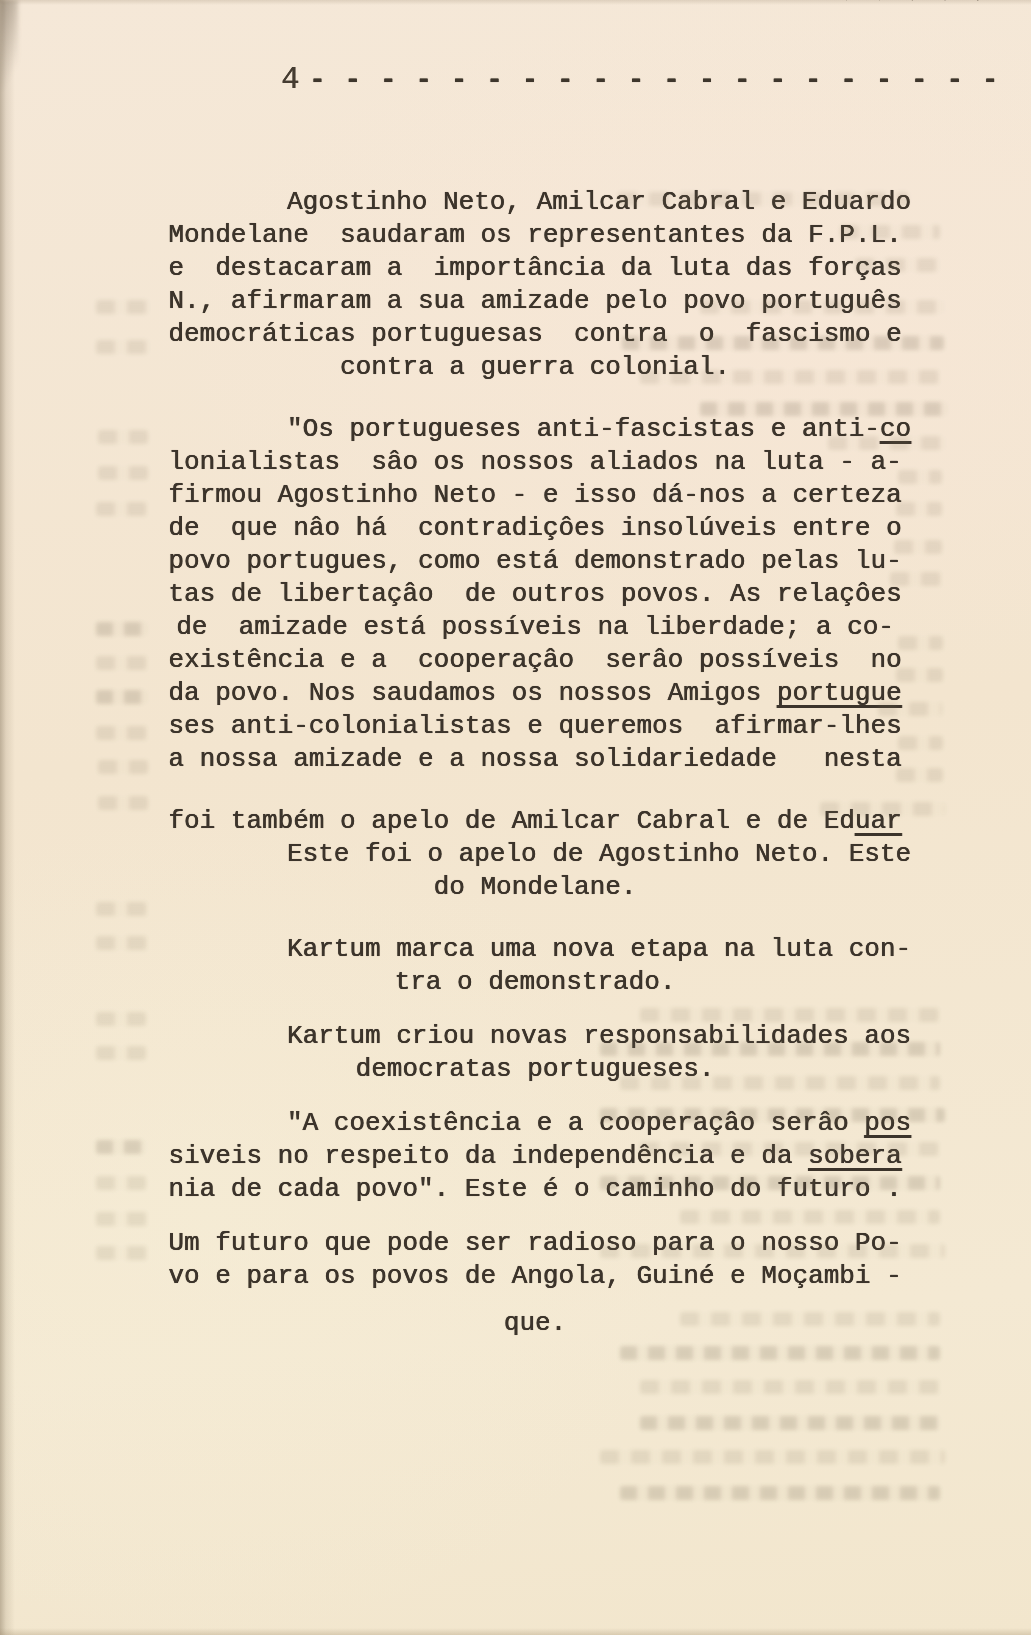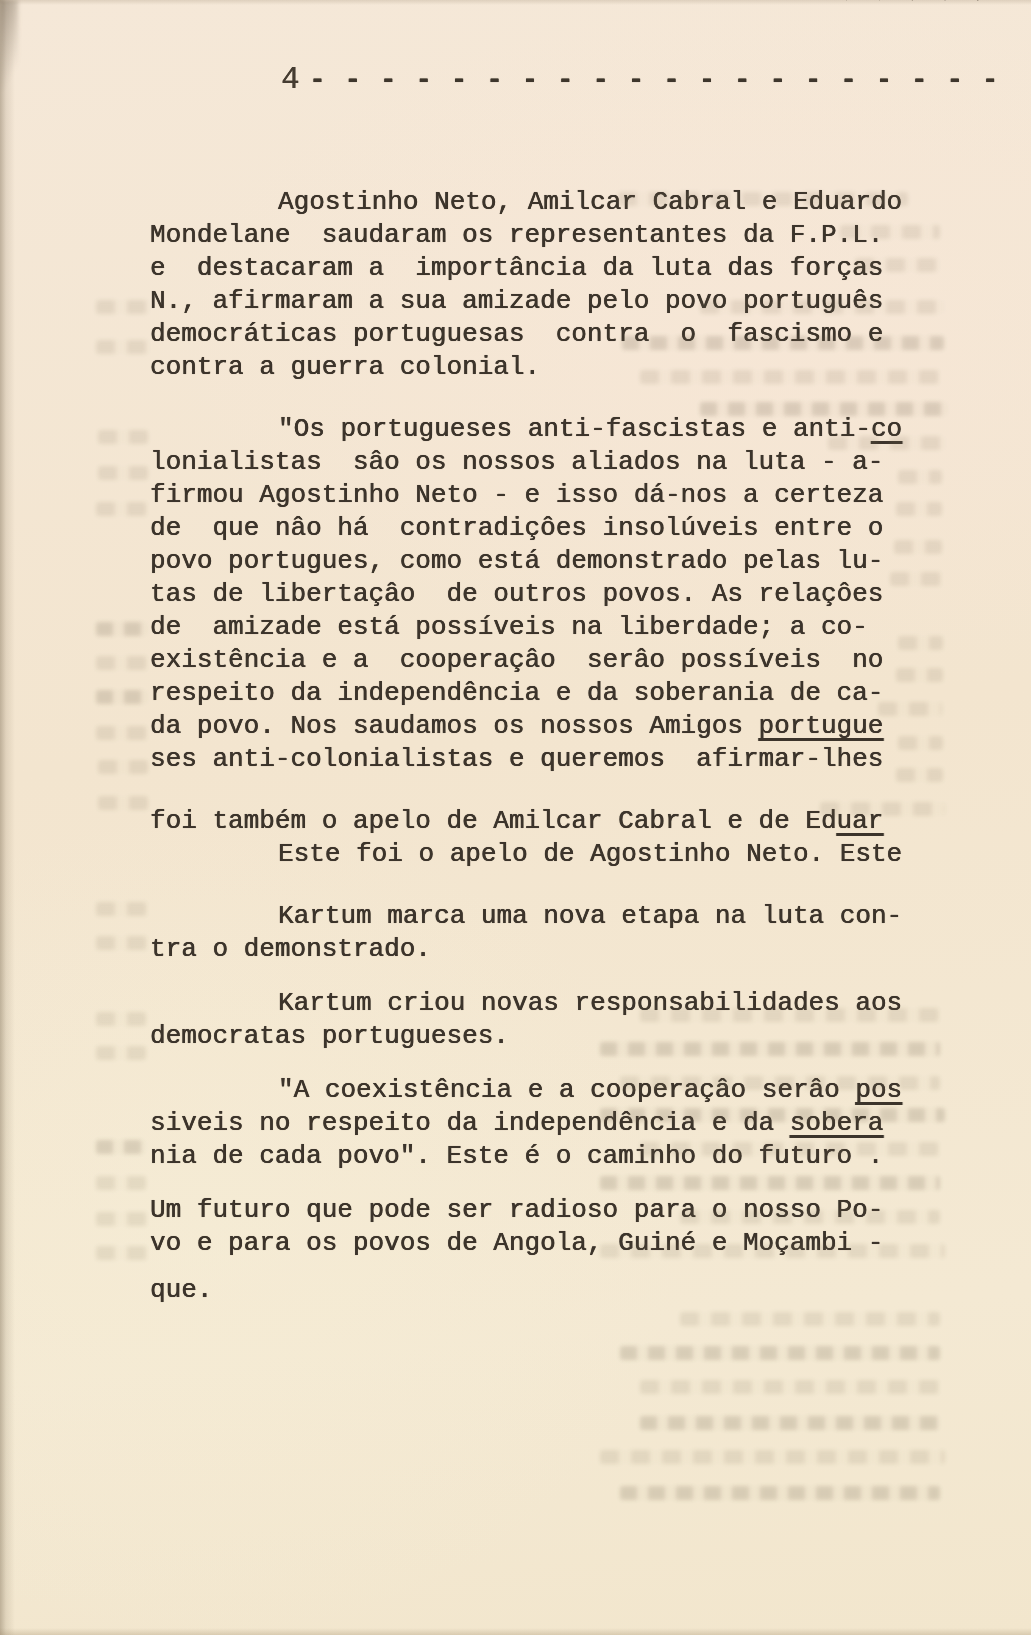--- a/index.html
+++ b/index.html
@@ -30,21 +30,21 @@
     transform:rotate(.2deg);
   }
   
   .page-line{position:absolute;left:281px;top:62px;white-space:pre;}
   .page-line .num{font-size:31px;color:#453c31;
     text-shadow:.3px 0 0 currentColor;}
   .page-line .dashes{font-size:27px;font-weight:700;color:#3e362c;
     letter-spacing:1.5px;
     text-shadow:.4px 0 0 currentColor,0 0 .8px rgba(62,54,44,.7);}
   
-  .text-body{position:absolute;left:150px;top:186px;width:770px;}
+  .text-body{position:absolute;left:150px;top:186px;width:770px;text-align:center;}
   .paragraph{margin:0 0 29px 0;}
   .paragraph:nth-child(4),.paragraph:nth-child(5),.paragraph:nth-child(6){margin-bottom:21px;}
   .paragraph:nth-child(7){margin-bottom:14px;}
   .paragraph:nth-child(8){margin-bottom:28px;}
   .line{
     white-space:pre;
     font-size:26px;line-height:33px;
     color:#3c342b;
     text-shadow:.35px 0 0 currentColor,-.2px 0 0 rgba(60,52,43,.55),0 0 1px rgba(60,52,43,.35);
   }
@@ -83,27 +83,28 @@
       </div>
       <div class="paragraph">
         <div class="line indent"><span>"Os portugueses anti-fascistas e anti-</span><span class="u">co</span></div>
         <div class="line"><span>lonialistas  sâo os nossos aliados na luta - a-</span></div>
         <div class="line"><span>firmou Agostinho Neto - e isso dá-nos a certeza</span></div>
         <div class="line"><span>de  que nâo há  contradiçôes insolúveis entre o</span></div>
         <div class="line"><span>povo portugues, como está demonstrado pelas lu-</span></div>
         <div class="line"><span>tas de libertaçâo  de outros povos. As relaçôes</span></div>
         <div class="line"><span>de  amizade está possíveis na liberdade; a co-</span></div>
         <div class="line"><span>existência e a  cooperaçâo  serâo possíveis  no</span></div>
-        <div class="line"><span>respeito da independência e da soberania de ca-</span></div>
         <div class="line"><span>da povo. Nos saudamos os nossos Amigos </span><span class="u">portugue</span></div>
         <div class="line"><span>ses anti-colonialistas e queremos  afirmar-lhes</span></div>
+        <div class="line"><span>a nossa amizade e a nossa solidariedade   nesta</span></div>
       </div>
       <div class="paragraph">
         <div class="line"><span>foi também o apelo de Amilcar Cabral e de Ed</span><span class="u">uar</span></div>
         <div class="line indent"><span>Este foi o apelo de Agostinho Neto. Este</span></div>
+        <div class="line"><span>do Mondelane.</span></div>
       </div>
       <div class="paragraph">
         <div class="line indent"><span>Kartum marca uma nova etapa na luta con-</span></div>
         <div class="line"><span>tra o demonstrado.</span></div>
       </div>
       <div class="paragraph">
         <div class="line indent"><span>Kartum criou novas responsabilidades aos</span></div>
         <div class="line"><span>democratas portugueses.</span></div>
       </div>
       <div class="paragraph">

